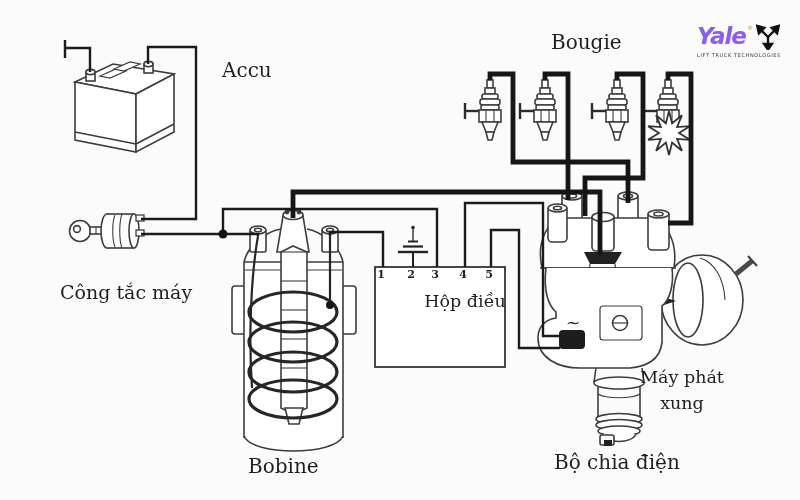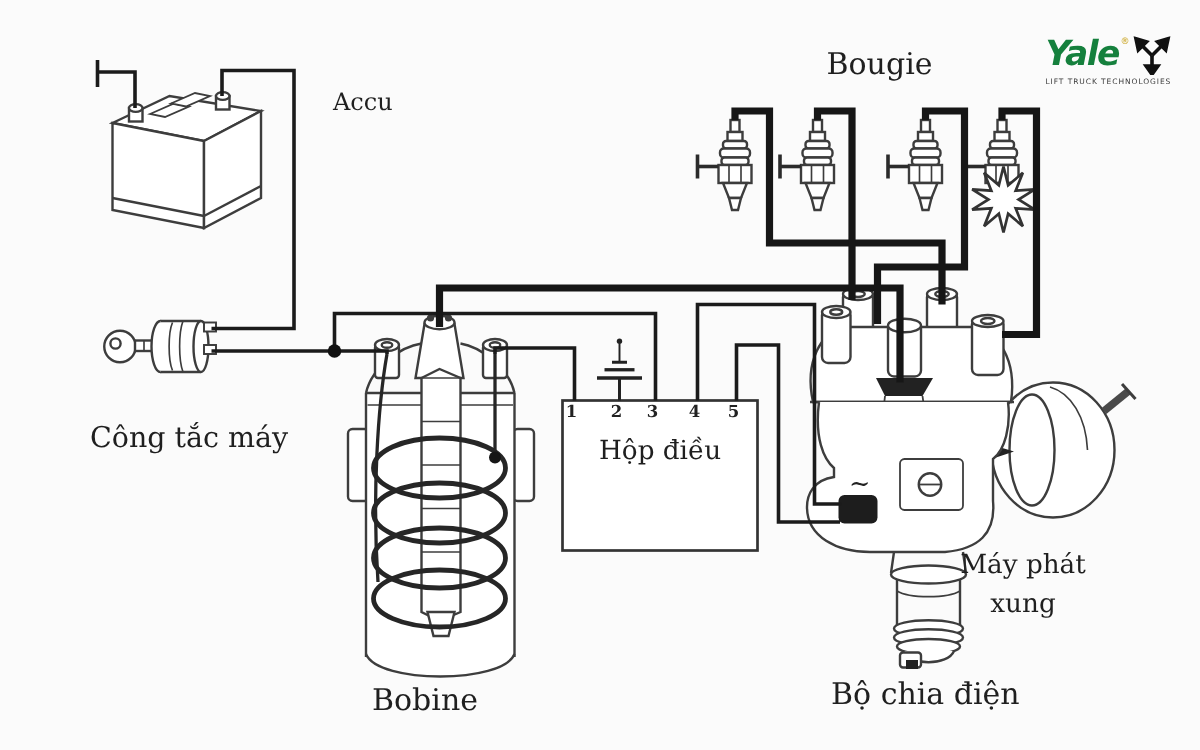--- a/index.html
+++ b/index.html
@@ -1,33 +1,33 @@
 <!DOCTYPE html>
 <html><head>
 <meta charset="utf-8">
 <style>
   html,body{margin:0;padding:0;}
   body{width:800px;height:500px;position:relative;background:#fbfbfb;overflow:hidden;
        font-family:"DejaVu Serif", serif;}
   .stage{position:absolute;inset:0;width:800px;height:500px;}
   svg.art{position:absolute;left:0;top:0;}
   .lbl{position:absolute;color:#1f1f1f;white-space:nowrap;}
-  .lbl-accu{left:222px;top:58px;font-size:16px;}
+  .lbl-accu{left:222px;top:58px;font-size:20px;}
   .lbl-bougie{left:551px;top:30px;font-size:20px;}
   .lbl-switch{left:60px;top:281px;font-size:19px;}
   .lbl-coil{left:248px;top:454px;font-size:20px;}
   .lbl-dist{left:554px;top:450px;font-size:20px;}
-  .lbl-box{left:376px;top:287px;width:128px;text-align:center;font-size:17.5px;line-height:29px;}
+  .lbl-box{left:376px;top:287px;width:128px;text-align:center;font-size:17.5px;line-height:29px;padding-left:25px;}
   .lbl-pulse{left:628px;top:364px;width:108px;text-align:center;font-size:17.5px;line-height:26px;}
   .tnum{position:absolute;top:268px;width:12px;text-align:center;font-size:11px;font-weight:bold;color:#222;}
   .t1{left:375px;}.t2{left:405px;}.t3{left:429px;}.t4{left:457px;}.t5{left:483px;}
   .brand{position:absolute;left:697px;top:24px;width:92px;}
   .brand-row{display:flex;align-items:flex-start;}
   .brand-word{font-family:"DejaVu Sans", sans-serif;font-style:italic;font-weight:bold;
-              font-size:23px;line-height:24px;letter-spacing:-1px;color:#15803d;}
+              font-size:23px;line-height:24px;letter-spacing:-1px;color:#8b5cf6;}
   .brand-reg{font-family:"DejaVu Sans", sans-serif;font-size:6px;color:#C9A21B;margin:0 2px 0 1px;}
   .brand-tag{font-family:"DejaVu Sans", sans-serif;font-size:5px;letter-spacing:0.62px;
              color:#3a3a3a;margin-top:2px;white-space:nowrap;}
 </style>
 </head>
 <body style="background: rgb(251, 251, 251);">
 
 <div class="stage">
 
 <svg class="art" width="800" height="500" viewBox="0 0 800 500">

